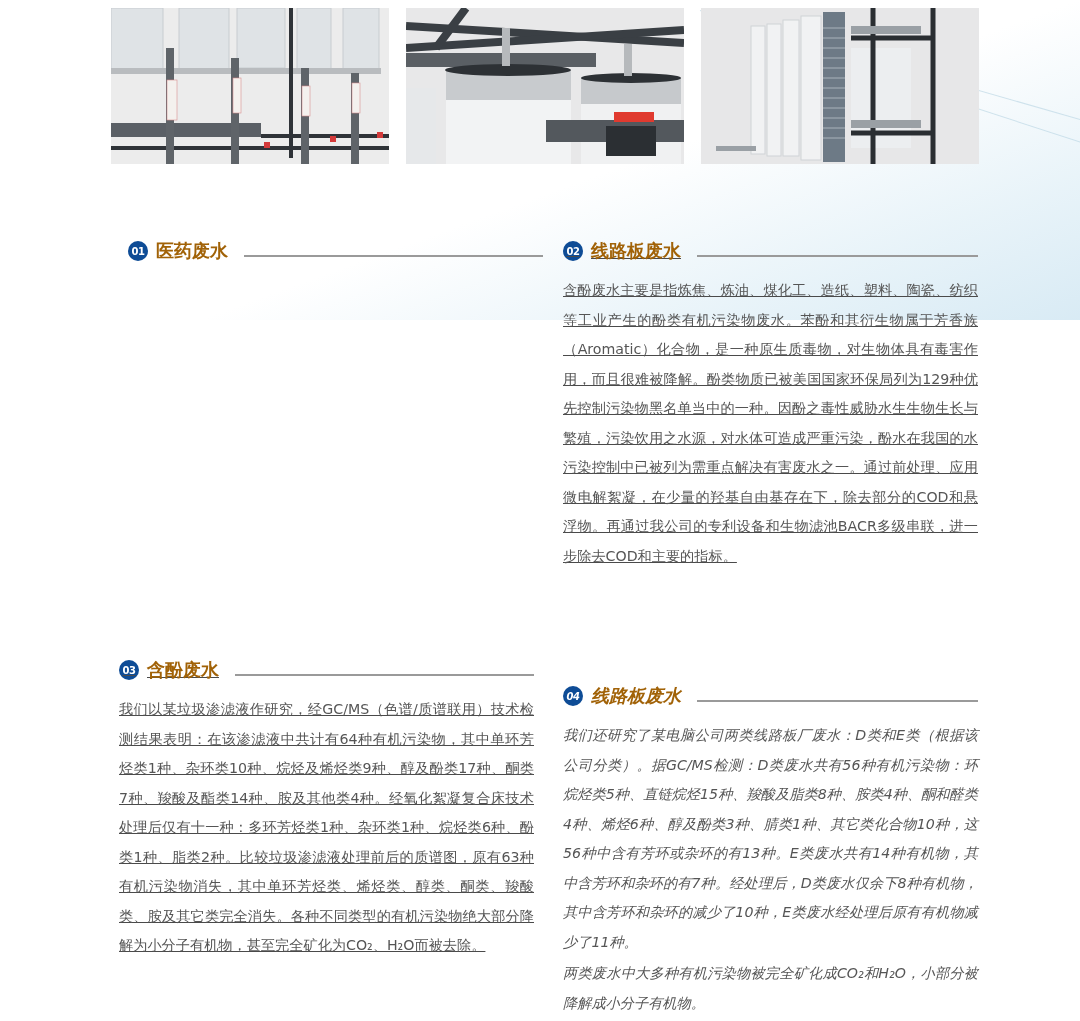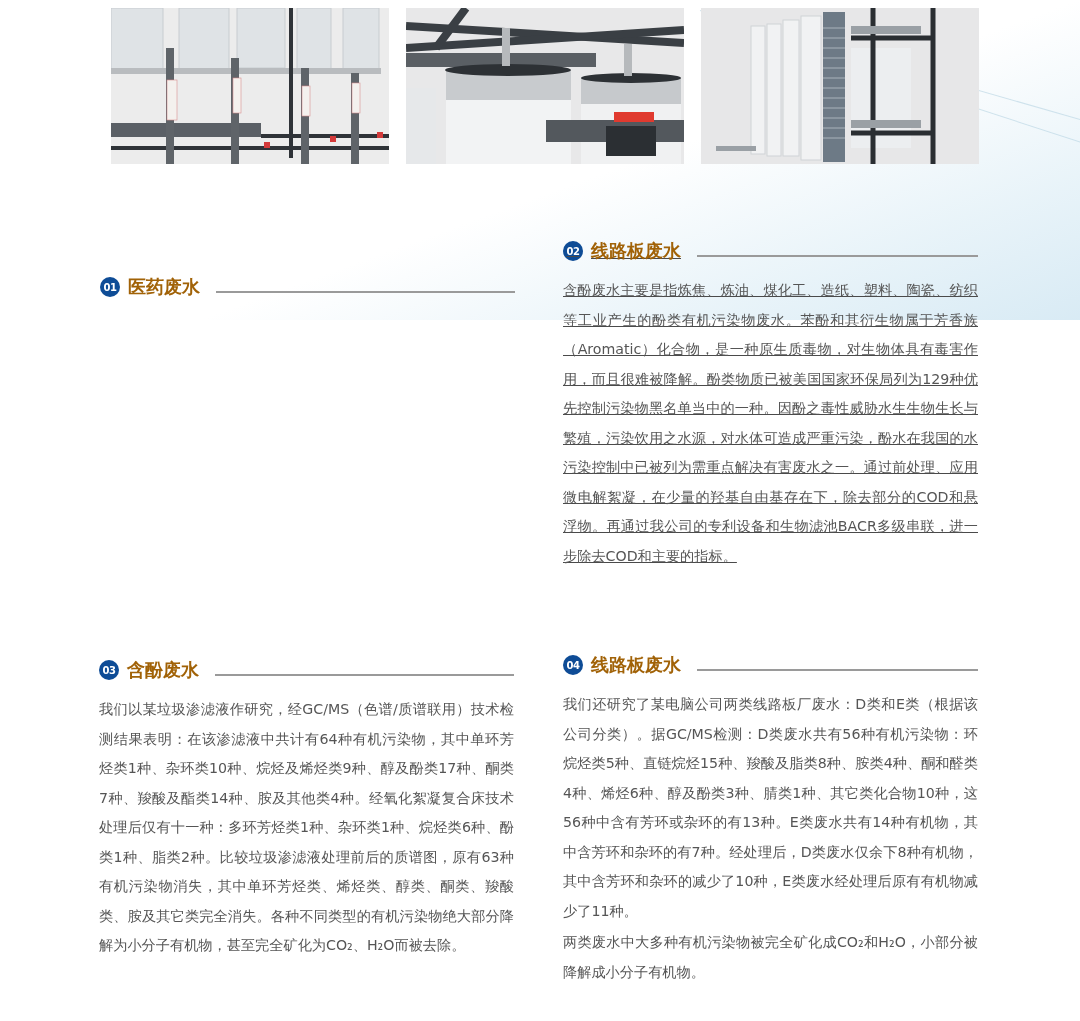--- a/index.html
+++ b/index.html
@@ -164,47 +164,47 @@
       </g>
       <g fill="#9aa0a5">
         <rect x="150" y="18" width="70" height="8"></rect>
         <rect x="150" y="112" width="70" height="8"></rect>
         <rect x="15" y="138" width="40" height="5"></rect>
       </g>
     </svg>
   </div>
 </div>
 
-<section class="section" style="left:100px; top:236px;margin-top:36px;">
+<section class="section" style="left:128px; top:236px;">
   <div class="sec-head">
     <span class="badge">01</span>
     <h2 class="sec-title">医药废水</h2>
     <span class="rule"></span>
   </div>
 </section>
 
 <section class="section" style="left:563px; top:236px;text-decoration:underline;">
   <div class="sec-head">
     <span class="badge">02</span>
     <h2 class="sec-title">线路板废水</h2>
     <span class="rule"></span>
   </div>
   <p class="para">含酚废水主要是指炼焦、炼油、煤化工、造纸、塑料、陶瓷、纺织等工业产生的酚类有机污染物废水。苯酚和其衍生物属于芳香族（Aromatic）化合物，是一种原生质毒物，对生物体具有毒害作用，而且很难被降解。酚类物质已被美国国家环保局列为129种优先控制污染物黑名单当中的一种。因酚之毒性威胁水生生物生长与繁殖，污染饮用之水源，对水体可造成严重污染，酚水在我国的水污染控制中已被列为需重点解决有害废水之一。通过前处理、应用微电解絮凝，在少量的羟基自由基存在下，除去部分的COD和悬浮物。再通过我公司的专利设备和生物滤池BACR多级串联，进一步除去COD和主要的指标。</p>
 </section>
 
-<section class="section" style="left:99px; top:655px;">
+<section class="section" style="left:119px; top:655px;text-decoration:underline;">
   <div class="sec-head">
     <span class="badge">03</span>
     <h2 class="sec-title">含酚废水</h2>
     <span class="rule"></span>
   </div>
   <p class="para">我们以某垃圾渗滤液作研究，经GC/MS（色谱/质谱联用）技术检测结果表明：在该渗滤液中共计有64种有机污染物，其中单环芳烃类1种、杂环类10种、烷烃及烯烃类9种、醇及酚类17种、酮类7种、羧酸及酯类14种、胺及其他类4种。经氧化絮凝复合床技术处理后仅有十一种：多环芳烃类1种、杂环类1种、烷烃类6种、酚类1种、脂类2种。比较垃圾渗滤液处理前后的质谱图，原有63种有机污染物消失，其中单环芳烃类、烯烃类、醇类、酮类、羧酸类、胺及其它类完全消失。各种不同类型的有机污染物绝大部分降解为小分子有机物，甚至完全矿化为CO₂、H₂O而被去除。</p>
 </section>
 
-<section class="section" style="left:563px; top:650px;">
+<section class="section" style="left:563px; top:681px;font-style:italic;">
   <div class="sec-head">
     <span class="badge">04</span>
     <h2 class="sec-title">线路板废水</h2>
     <span class="rule"></span>
   </div>
   <p class="para">我们还研究了某电脑公司两类线路板厂废水：D类和E类（根据该公司分类）。据GC/MS检测：D类废水共有56种有机污染物：环烷烃类5种、直链烷烃15种、羧酸及脂类8种、胺类4种、酮和醛类4种、烯烃6种、醇及酚类3种、腈类1种、其它类化合物10种，这56种中含有芳环或杂环的有13种。E类废水共有14种有机物，其中含芳环和杂环的有7种。经处理后，D类废水仅余下8种有机物，其中含芳环和杂环的减少了10种，E类废水经处理后原有有机物减少了11种。</p>
   <p class="para">两类废水中大多种有机污染物被完全矿化成CO₂和H₂O，小部分被降解成小分子有机物。</p>
 </section>
 
 </body></html>

